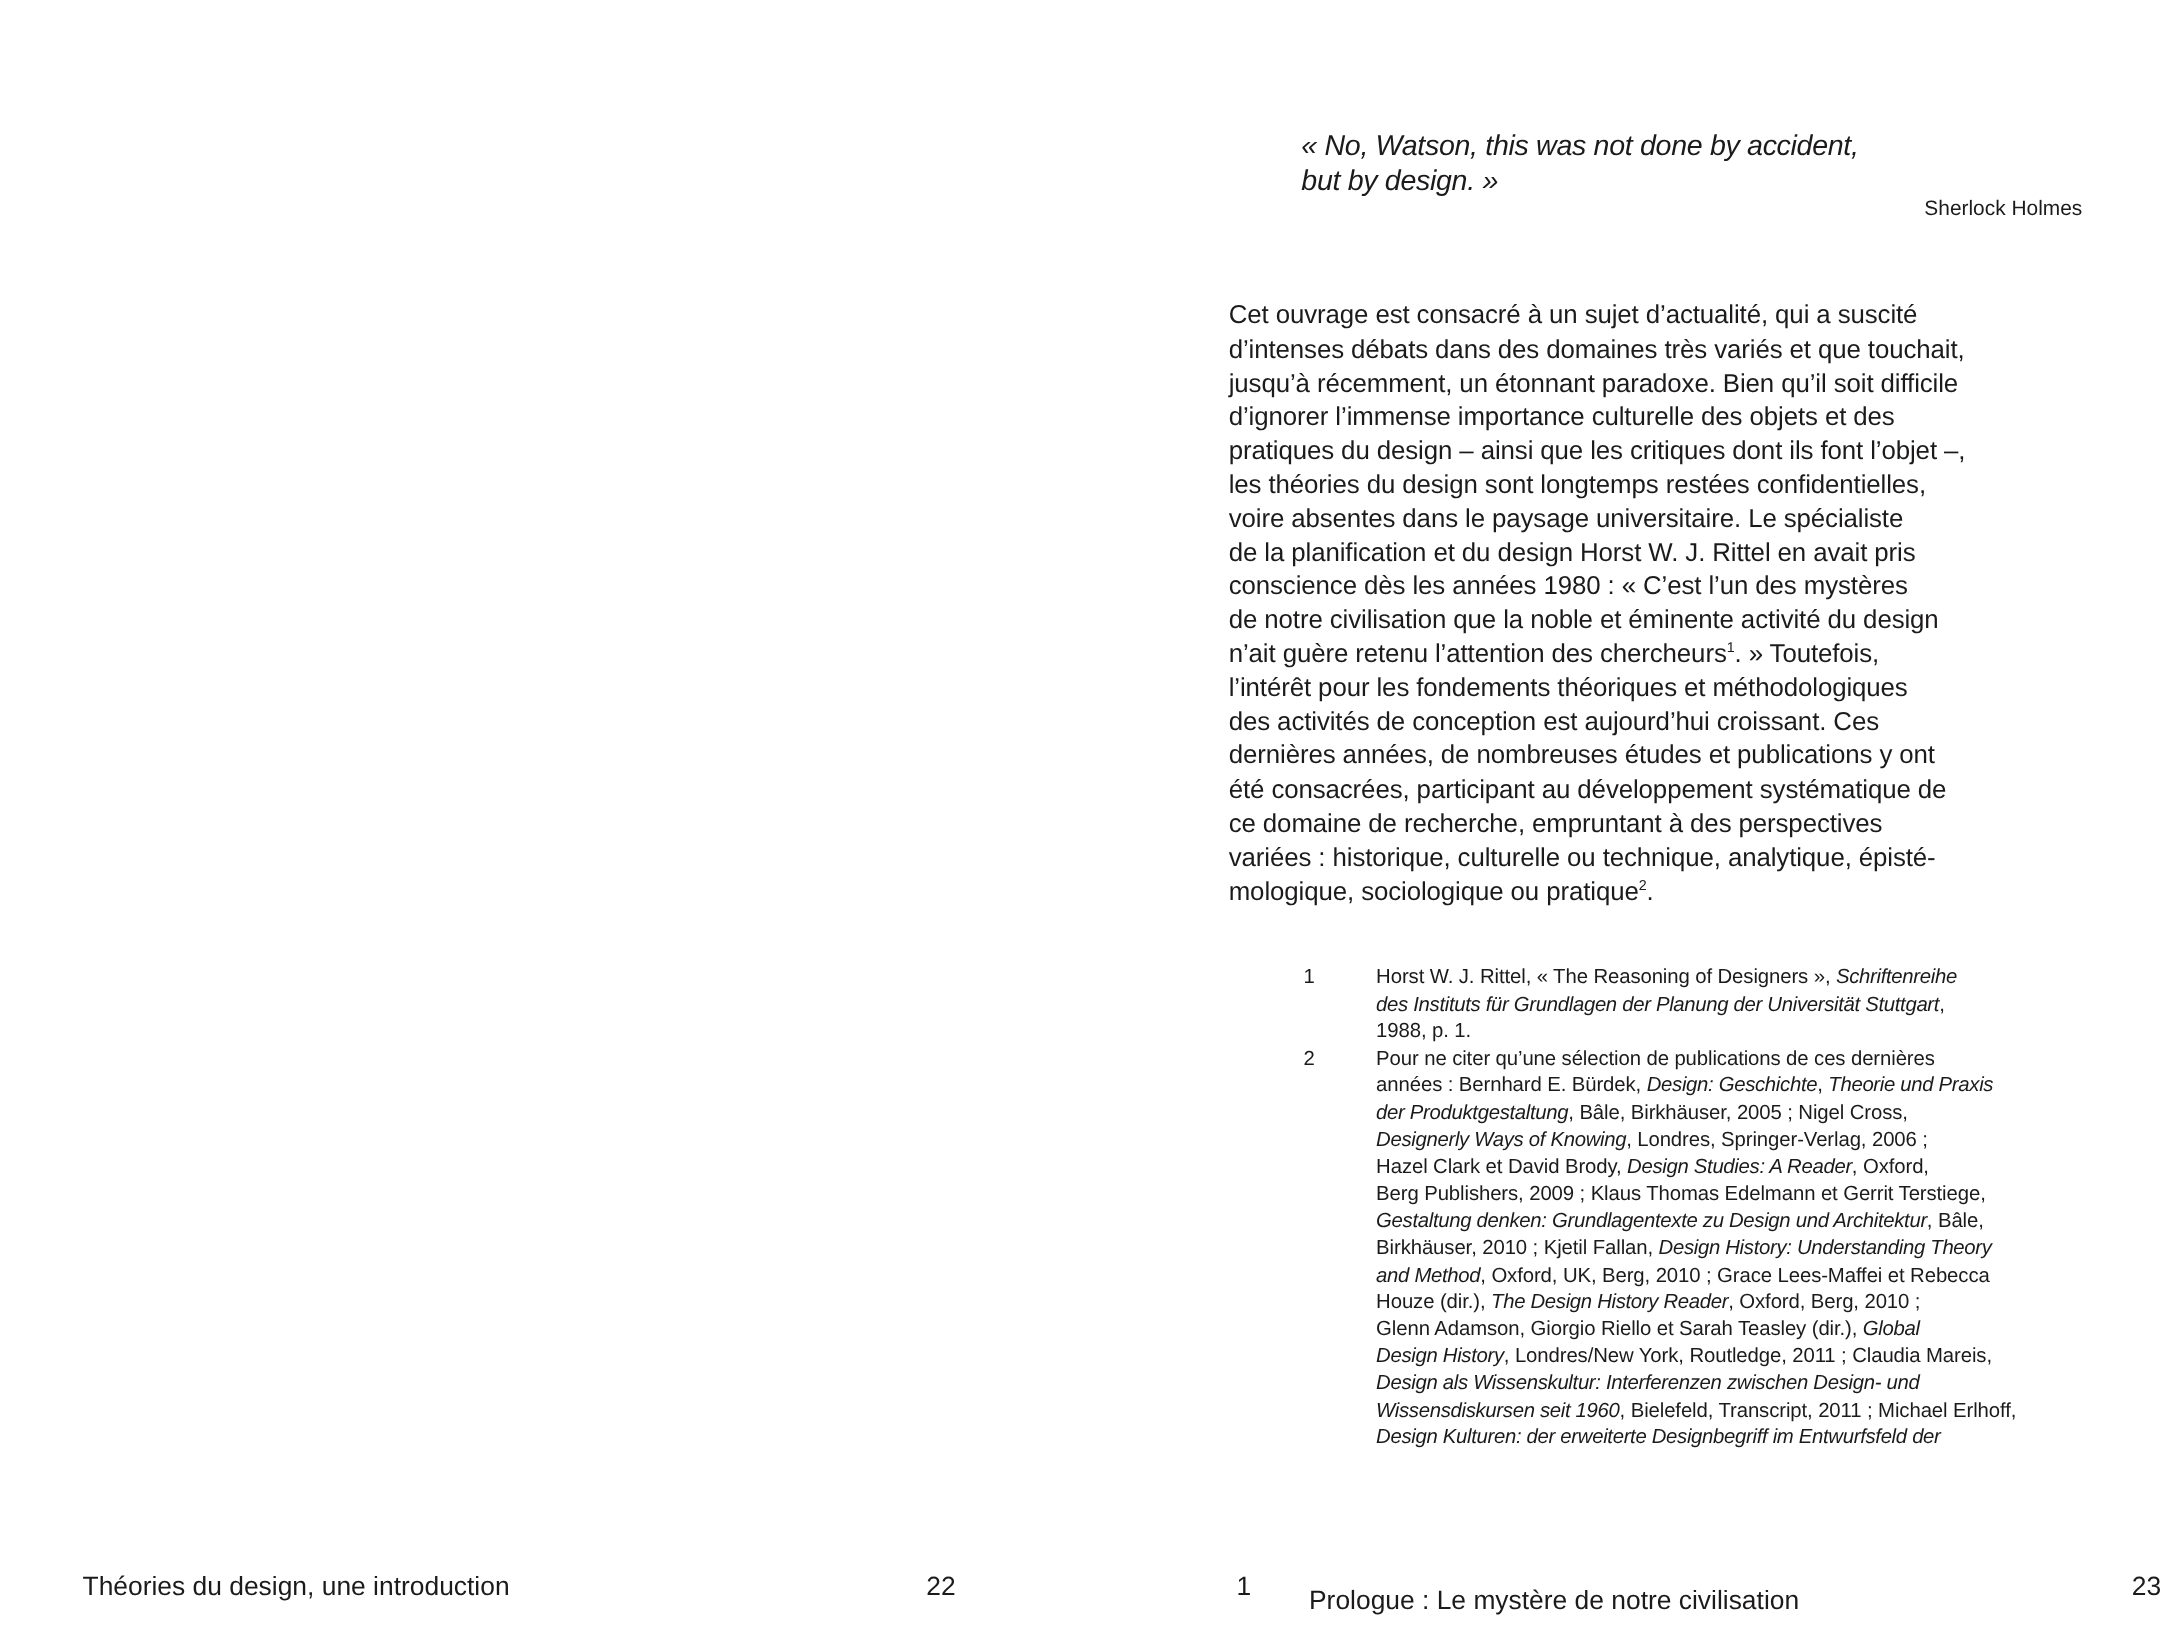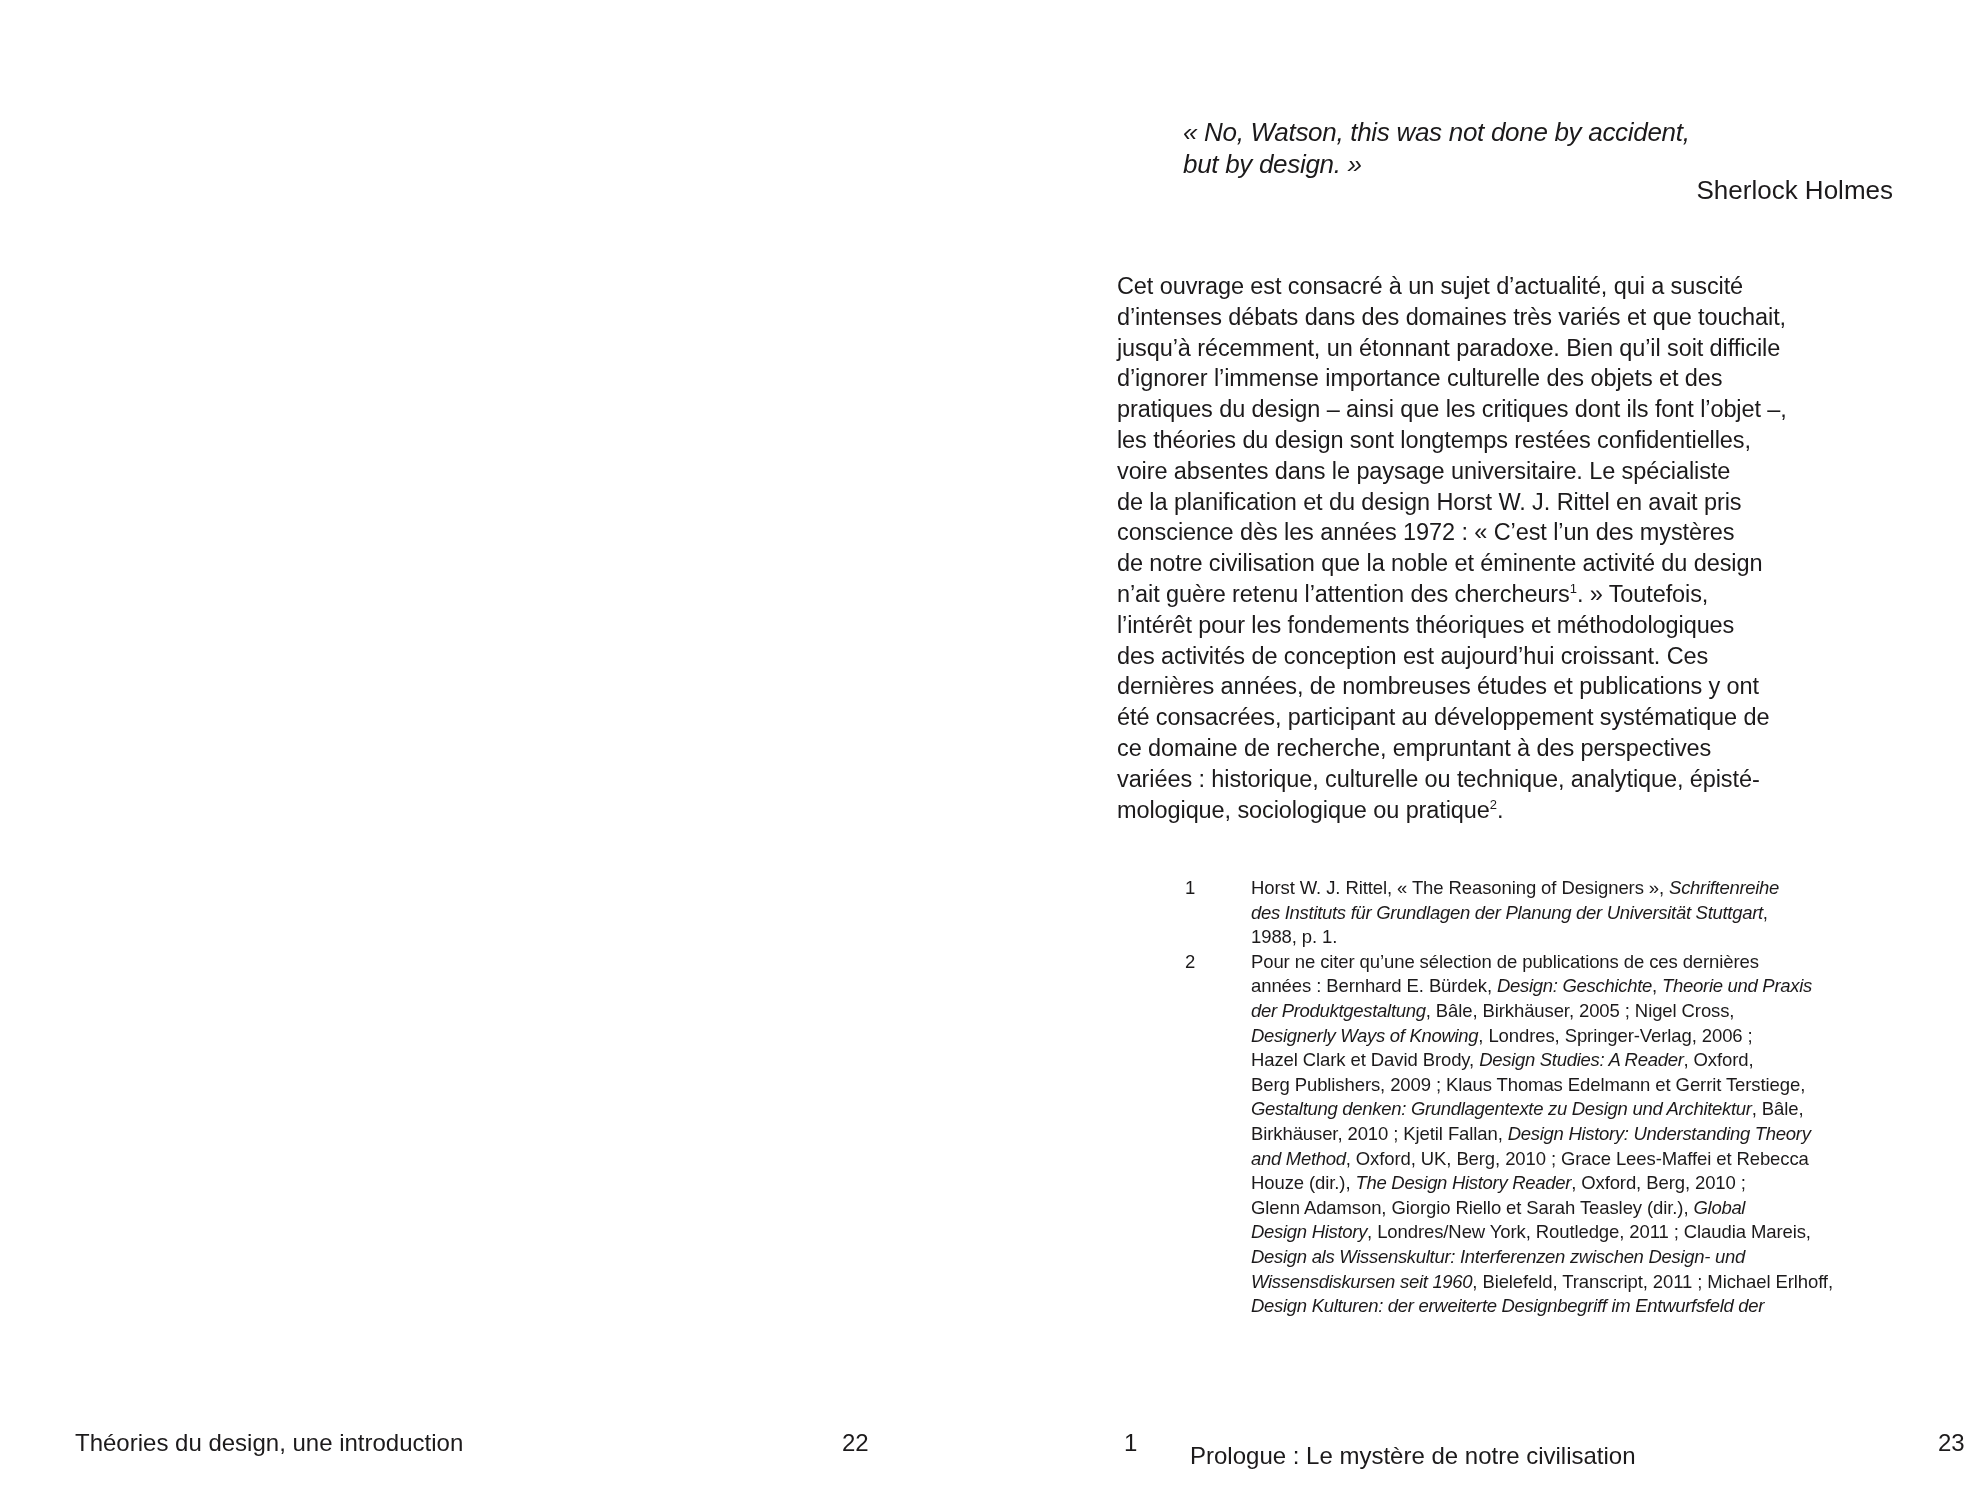--- a/index.html
+++ b/index.html
@@ -11,21 +11,21 @@
     .page { position:absolute; top:0; height:1292px; width:984px; }
     .page-left { left:0; }
     .page-right { left:984px; }
 
     .epigraph {
       position:absolute; left:199px; top:116px; width:560px;
       font-style:italic; font-size:26px; line-height:32px; letter-spacing:-0.3px;
     }
     .epigraph-source {
       position:absolute; right:75px; top:178px;
-      font-size:26px; line-height:24px;
+      font-size:19px; line-height:24px;
     }
 
     .body-text {
       position:absolute; left:133px; top:271px; width:780px;
       font-size:23.5px; line-height:30.8px; letter-spacing:-0.1px;
     }
     .body-text .line { display:block; white-space:nowrap; }
     sup { font-size:13px; line-height:0; vertical-align:9px; }
 
     .footnotes {
@@ -65,21 +65,21 @@
 
   <div class="body-text">
     <span class="line">Cet ouvrage est consacré à un sujet d’actualité, qui a suscité</span>
     <span class="line">d’intenses débats dans des domaines très variés et que touchait,</span>
     <span class="line">jusqu’à récemment, un étonnant paradoxe. Bien qu’il soit difficile</span>
     <span class="line">d’ignorer l’immense importance culturelle des objets et des</span>
     <span class="line">pratiques du design – ainsi que les critiques dont ils font l’objet –,</span>
     <span class="line">les théories du design sont longtemps restées confidentielles,</span>
     <span class="line">voire absentes dans le paysage universitaire. Le spécialiste</span>
     <span class="line">de la planification et du design Horst W. J. Rittel en avait pris</span>
-    <span class="line">conscience dès les années 1972 : « C’est l’un des mystères</span>
+    <span class="line">conscience dès les années 1980 : « C’est l’un des mystères</span>
     <span class="line">de notre civilisation que la noble et éminente activité du design</span>
     <span class="line"><span>n’ait guère retenu l’attention des chercheurs</span><sup>1</sup><span>. » Toutefois,</span></span>
     <span class="line">l’intérêt pour les fondements théoriques et méthodologiques</span>
     <span class="line">des activités de conception est aujourd’hui croissant. Ces</span>
     <span class="line">dernières années, de nombreuses études et publications y ont</span>
     <span class="line">été consacrées, participant au développement systématique de</span>
     <span class="line">ce domaine de recherche, empruntant à des perspectives</span>
     <span class="line">variées : historique, culturelle ou technique, analytique, épisté-</span>
     <span class="line"><span>mologique, sociologique ou pratique</span><sup>2</sup><span>.</span></span>
   </div>

